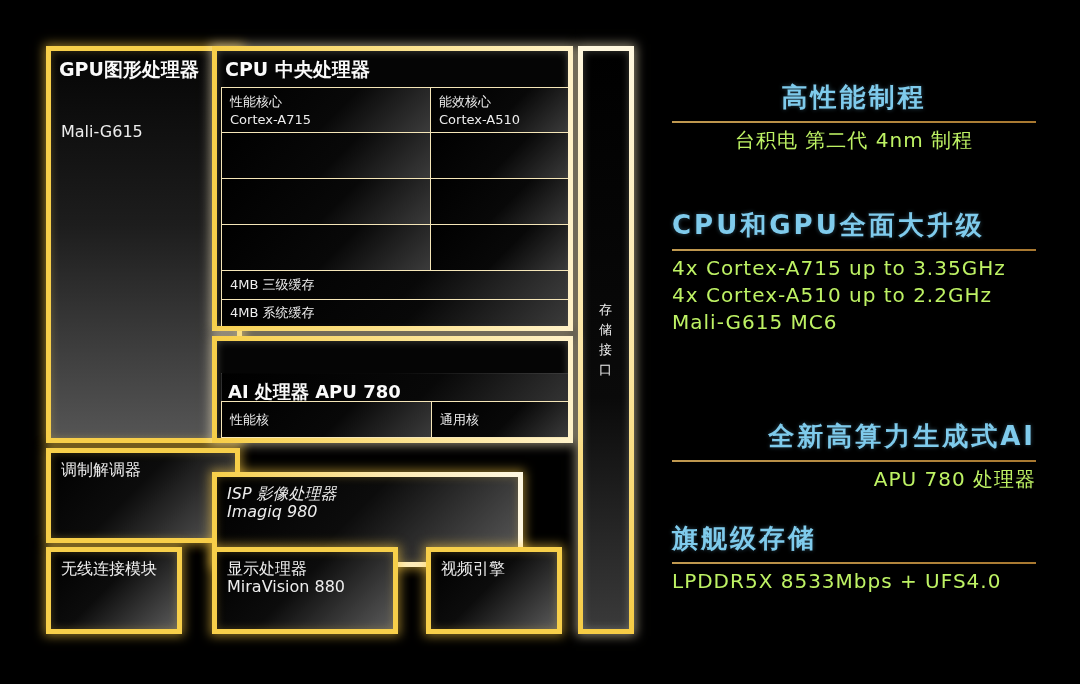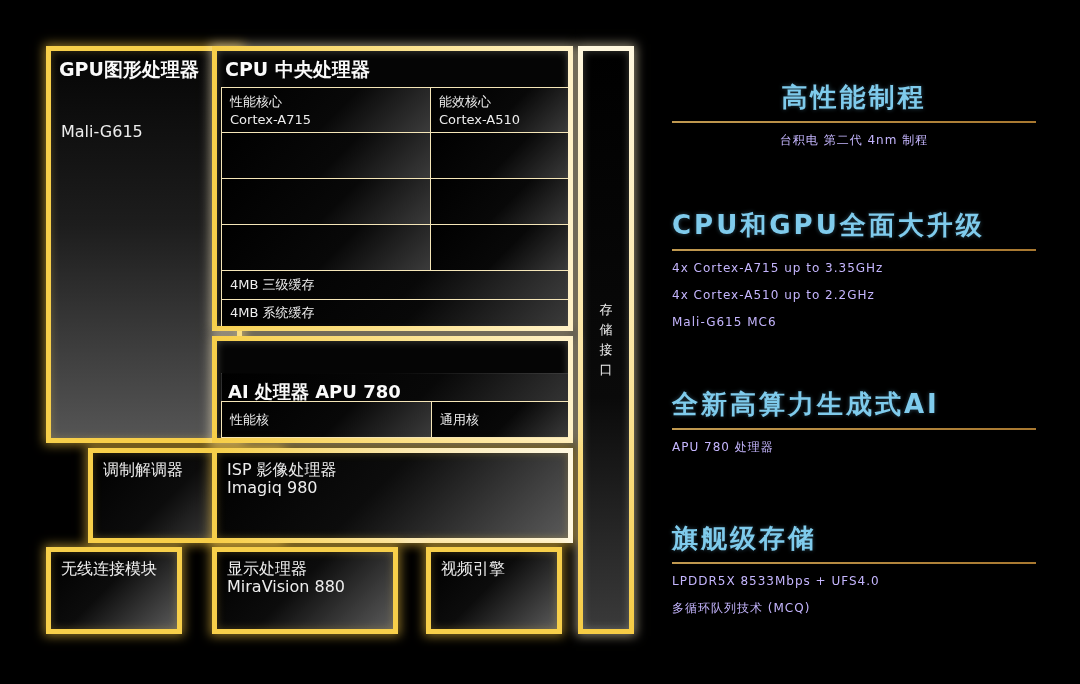--- a/index.html
+++ b/index.html
@@ -24,26 +24,26 @@
   .lbl { position: absolute; left: 10px; top: 8px; font-size: 16px; line-height: 18px; color: #ededed; white-space: pre-line; }
   .title { position: absolute; left: 8px; top: 6px; font-size: 19px; font-weight: bold; color: #fafafa; }
 
   .cell {
     position: absolute;
     border: 1px solid #f5e6b8;
     background: linear-gradient(135deg, #000 0%, #080808 55%, #3b3b3b 100%);
   }
   .cell .lbl { left: 8px; top: 5px; font-size: 13px; }
 
-  .vert { position: absolute; left: 50%; top: 50%; transform: translate(-50%, -50%); font-size: 13px; line-height: 20px; width: 14px; text-align: center; word-break: break-all; color: #eee; }
+  .vert { position: absolute; left: 50%; top: 50%; transform: translate(-50%, -50%); font-size: 13px; line-height: 20px; width: 14px; word-break: break-all; color: #eee; }
 
   .right { position: absolute; left: 672px; width: 364px; }
   .right h2 { font-size: 26px; font-weight: bold; letter-spacing: 3px; color: #7fcbec; text-shadow: 0 0 4px rgba(120,200,240,0.35); line-height: 32px; }
   .right .rule { height: 2px; background: linear-gradient(90deg, #c09950, #a87830); margin-top: 8px; }
-  .right .line { font-size: 12px; letter-spacing: 1px; color: #c4b5fd; line-height: 27px; }
+  .right .line { font-size: 20px; letter-spacing: 1px; color: #bef264; line-height: 27px; }
   .right .lines { margin-top: 4px; }
 </style>
 </head>
 <body>
 
 <div>
 
   <div class="blk fill-gpu" style="left:46px; top:46px; width:196px; height:397px;">
     <div class="title">GPU图形处理器</div>
     <div class="lbl" style="top:72px;">Mali-G615</div>
@@ -84,25 +84,25 @@
       <div class="title" style="left:6px; top:30px; font-size:18px;">生成式 AI 引擎</div>
     </div>
     <div class="cell" style="left:4px; top:60px; width:211px; height:37px;">
       <div class="lbl" style="top:9px;">性能核</div>
     </div>
     <div class="cell" style="left:214px; top:60px; width:138px; height:37px;">
       <div class="lbl" style="top:9px;">通用核</div>
     </div>
   </div>
 
-  <div class="blk fill-dark" style="left:46px; top:448px; width:194px; height:95px;margin-left:42px;">
+  <div class="blk fill-dark" style="left:46px; top:448px; width:194px; height:95px;">
     <div class="lbl">调制解调器</div>
   </div>
 
-  <div class="blk fill-dark grad-x" style="left:212px; top:448px; width:361px; height:95px;">
+  <div class="blk fill-dark grad-x" style="left:212px; top:472px; width:311px; height:95px;font-style:italic;">
     <div class="lbl"><span>ISP 影像处理器</span><br><span>Imagiq 980</span></div>
   </div>
 
   <div class="blk fill-dark" style="left:46px; top:547px; width:136px; height:87px;">
     <div class="lbl">无线连接模块</div>
   </div>
 
   <div class="blk fill-dark" style="left:212px; top:547px; width:186px; height:87px;">
     <div class="lbl"><span>显示处理器</span><br><span>MiraVision 880</span></div>
   </div>
@@ -123,28 +123,27 @@
 <div class="right" style="top:209px;">
   <h2>CPU和GPU全面大升级</h2>
   <div class="rule"></div>
   <div class="lines">
     <div class="line">4x Cortex-A715 up to 3.35GHz</div>
     <div class="line">4x Cortex-A510 up to 2.2GHz</div>
     <div class="line">Mali-G615 MC6</div>
   </div>
 </div>
 
-<div class="right" style="top:388px;">
+<div class="right" style="top:420px;text-align:right;">
   <h2>全新高算力生成式AI</h2>
   <div class="rule"></div>
   <div class="lines">
     <div class="line">APU 780 处理器</div>
   </div>
 </div>
 
 <div class="right" style="top:522px;">
   <h2>旗舰级存储</h2>
   <div class="rule"></div>
   <div class="lines">
     <div class="line">LPDDR5X 8533Mbps + UFS4.0</div>
-    <div class="line">多循环队列技术 (MCQ)</div>
   </div>
 </div>
 
 </body></html>

